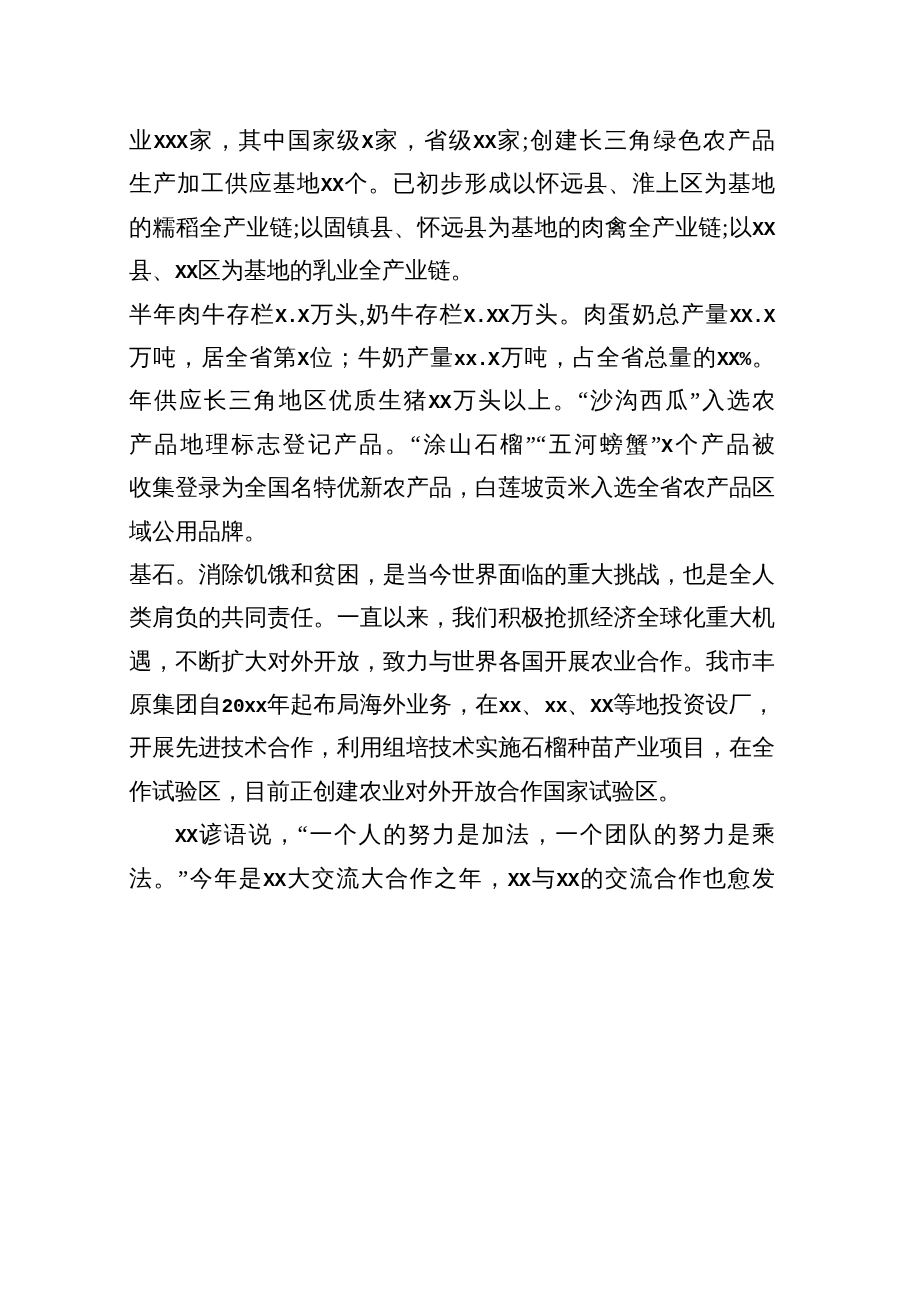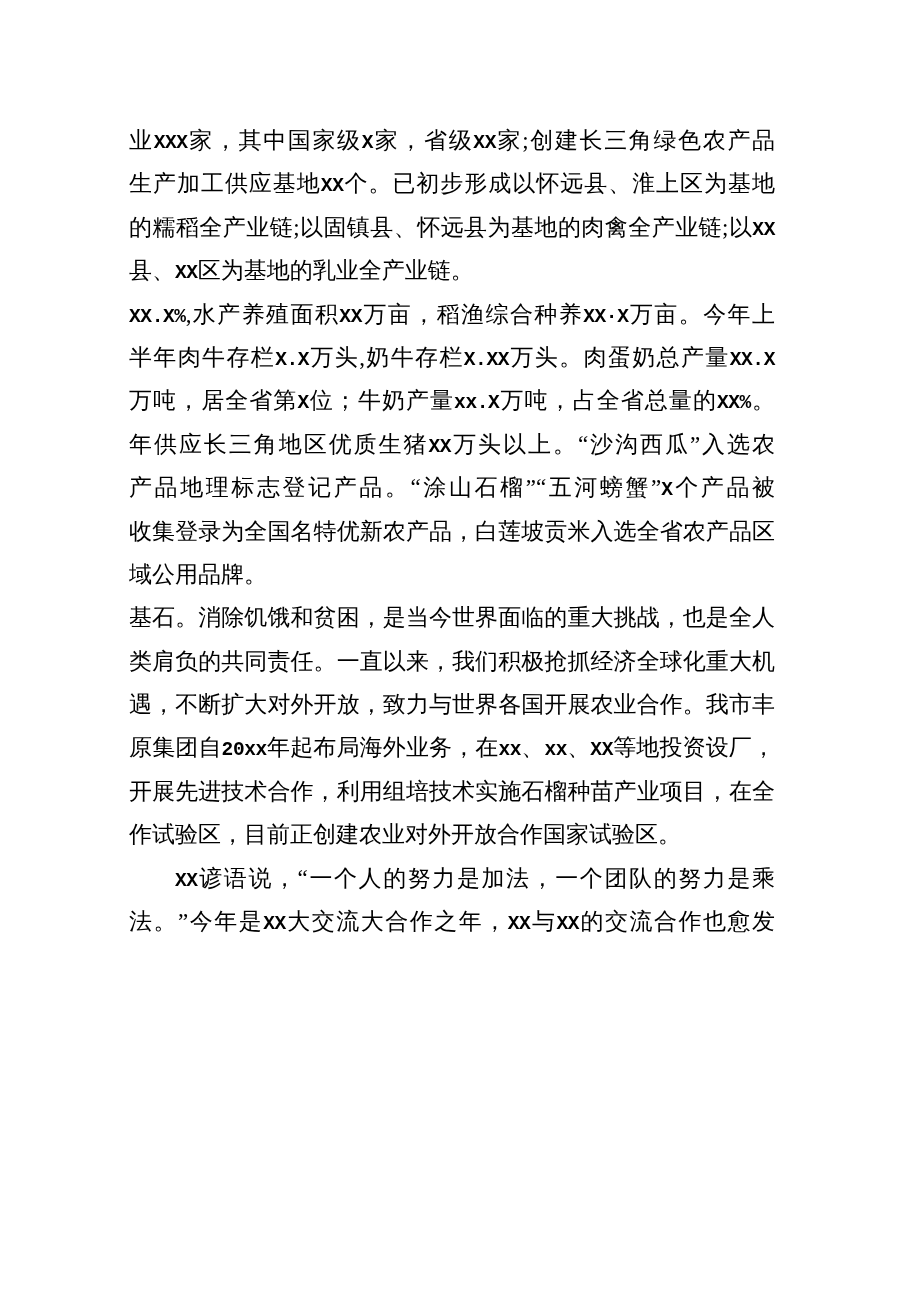--- a/index.html
+++ b/index.html
@@ -53,21 +53,20 @@
 
 <div class="page">
   <div class="doc-content" id="doc-content">
       <div class="paragraph">
         <div class="doc-line">业<b>XXX</b>家，其中国家级<b>X</b>家，省级<b>XX</b>家;创建长三角绿色农产品</div>
         <div class="doc-line">生产加工供应基地<b>XX</b>个。已初步形成以怀远县、淮上区为基地</div>
         <div class="doc-line">的糯稻全产业链;以固镇县、怀远县为基地的肉禽全产业链;以<b>XX</b></div>
         <div class="doc-line no-justify">县、<b>XX</b>区为基地的乳业全产业链。</div>
       </div>
       <div class="paragraph">
-        <div class="doc-line"><b>XX.X%</b>,水产养殖面积<b>XX</b>万亩，稻渔综合种养<b>XX·X</b>万亩。今年上</div>
         <div class="doc-line">半年肉牛存栏<b>X.X</b>万头,奶牛存栏<b>X.XX</b>万头。肉蛋奶总产量<b>XX.X</b></div>
         <div class="doc-line">万吨，居全省第<b>X</b>位；牛奶产量<b>xx.X</b>万吨，占全省总量的<b>XX%</b>。</div>
         <div class="doc-line">年供应长三角地区优质生猪<b>XX</b>万头以上。“沙沟西瓜”入选农</div>
         <div class="doc-line">产品地理标志登记产品。“涂山石榴”“五河螃蟹”<b>X</b>个产品被</div>
         <div class="doc-line">收集登录为全国名特优新农产品，白莲坡贡米入选全省农产品区</div>
         <div class="doc-line no-justify">域公用品牌。</div>
       </div>
       <div class="paragraph">
         <div class="doc-line">基石。消除饥饿和贫困，是当今世界面临的重大挑战，也是全人</div>
         <div class="doc-line">类肩负的共同责任。一直以来，我们积极抢抓经济全球化重大机</div>

